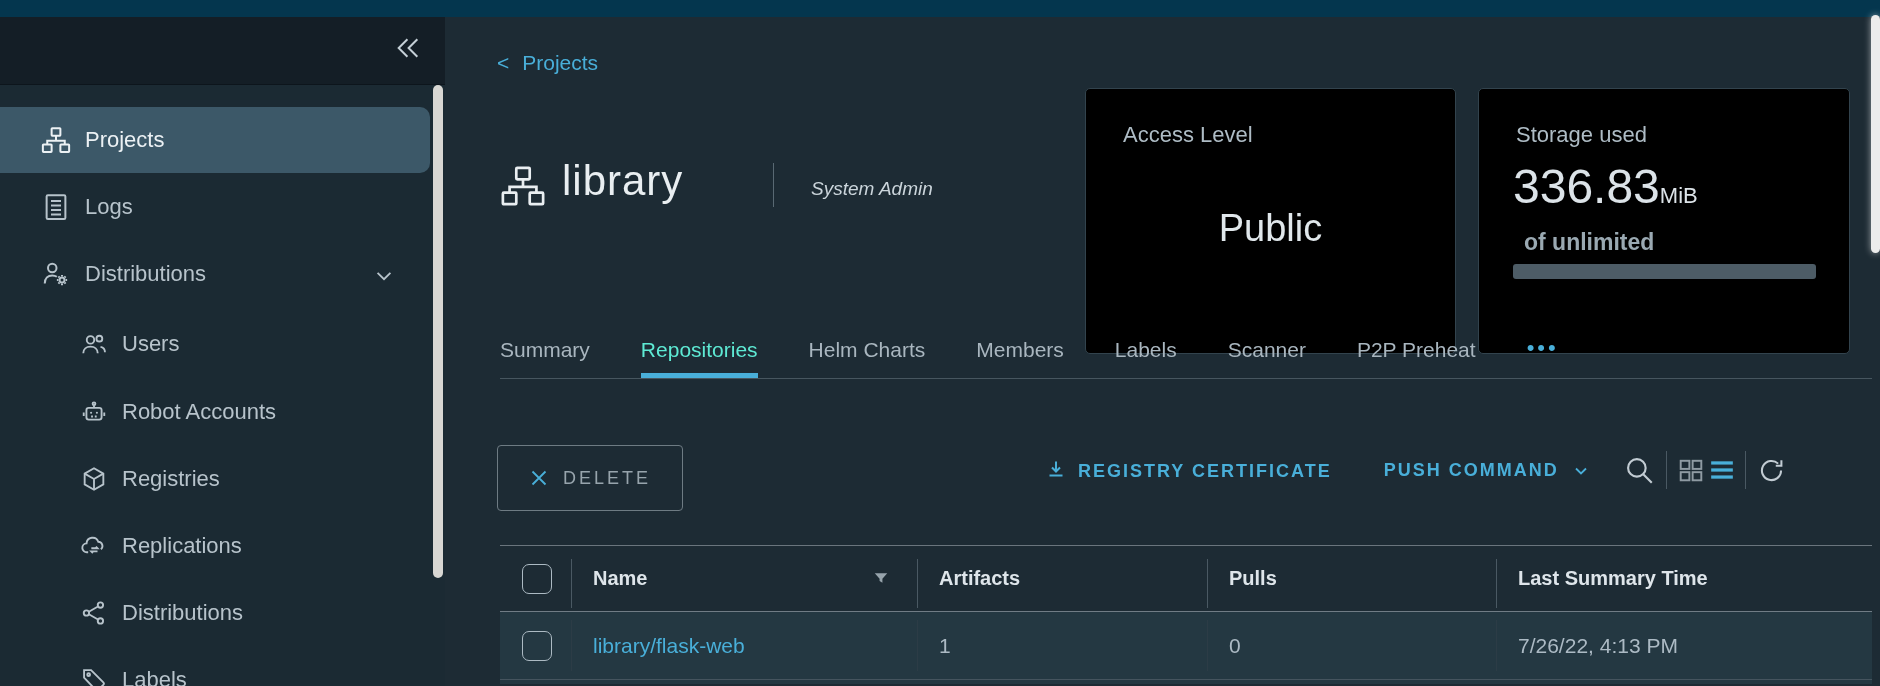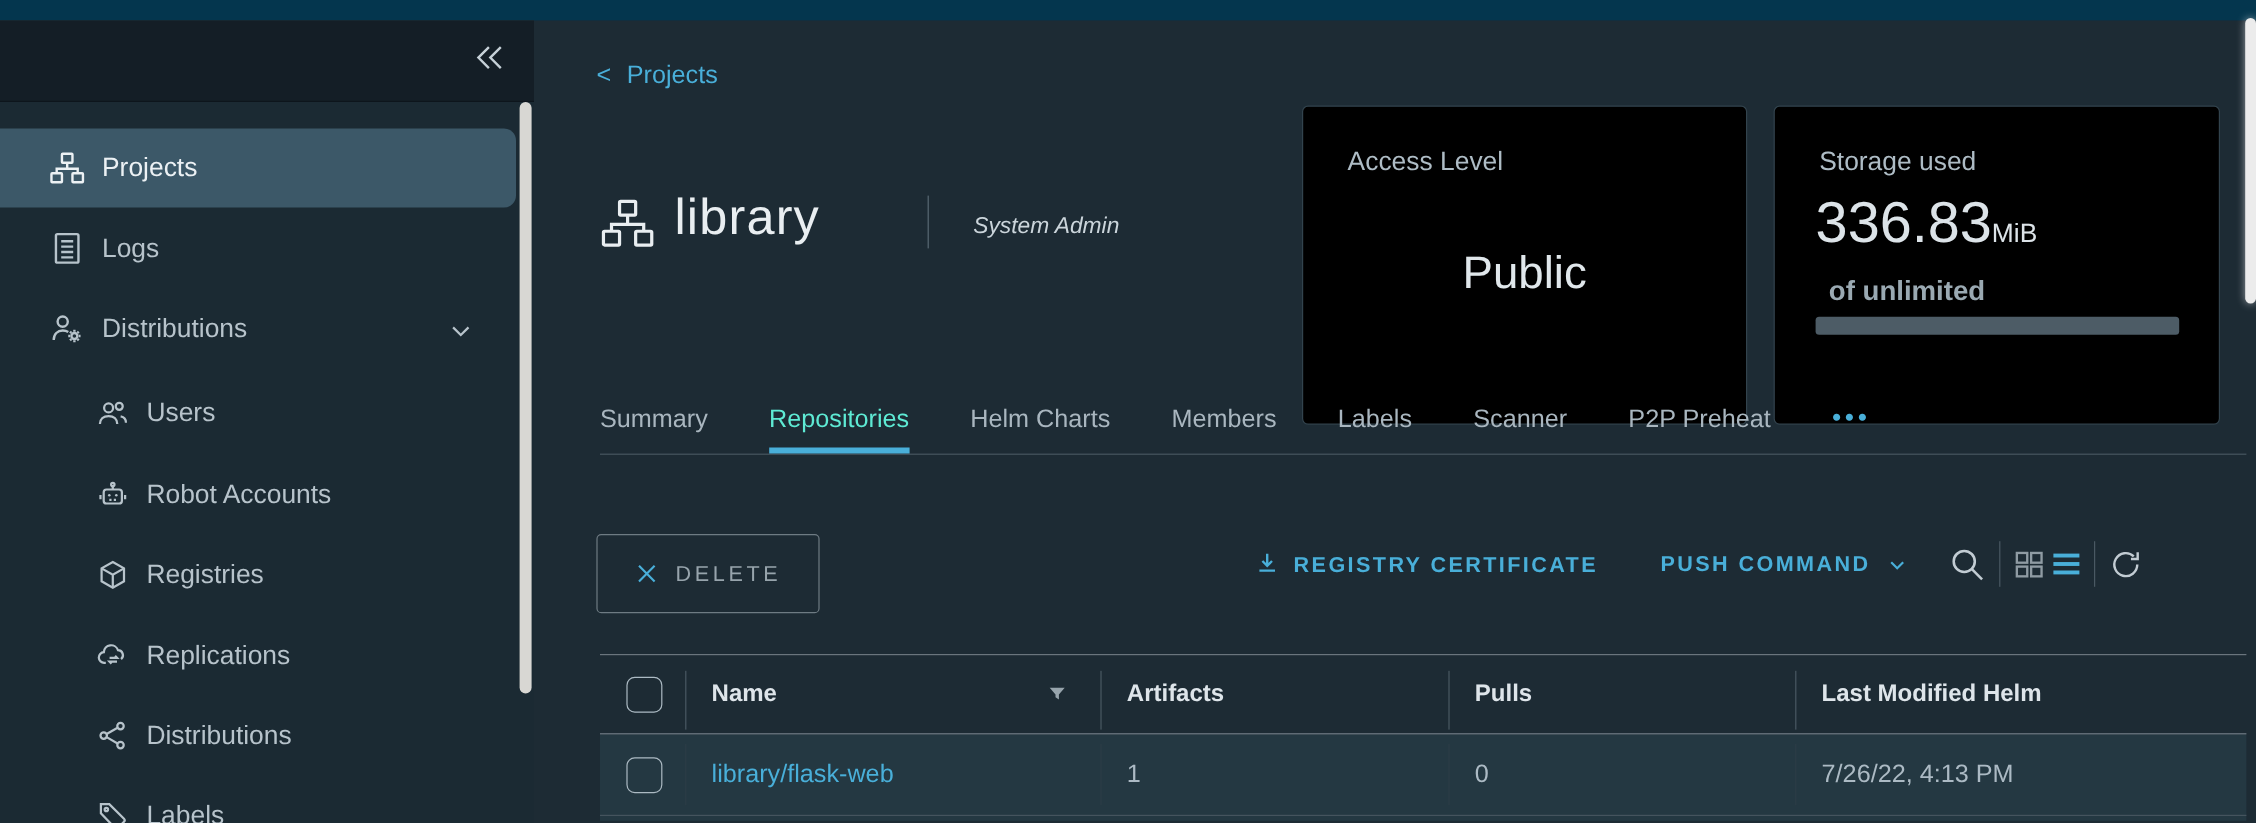--- a/index.html
+++ b/index.html
@@ -340,21 +340,21 @@
             </svg>
         </span>
       </div>
       <div class="dg-cell col-artifacts">
         <span>Artifacts</span>
       </div>
       <div class="dg-cell col-pulls">
         <span>Pulls</span>
       </div>
       <div class="dg-cell col-modified">
-        <span>Last Modified Helm</span>
+        <span>Last Summary Time</span>
       </div>
     </div>
 
     <div class="dg-row">
       <div class="dg-cell col-check">
         <div class="checkbox"></div>
       </div>
       <div class="dg-cell col-name">
         <a class="repo-link">library/flask-web</a>
       </div>

